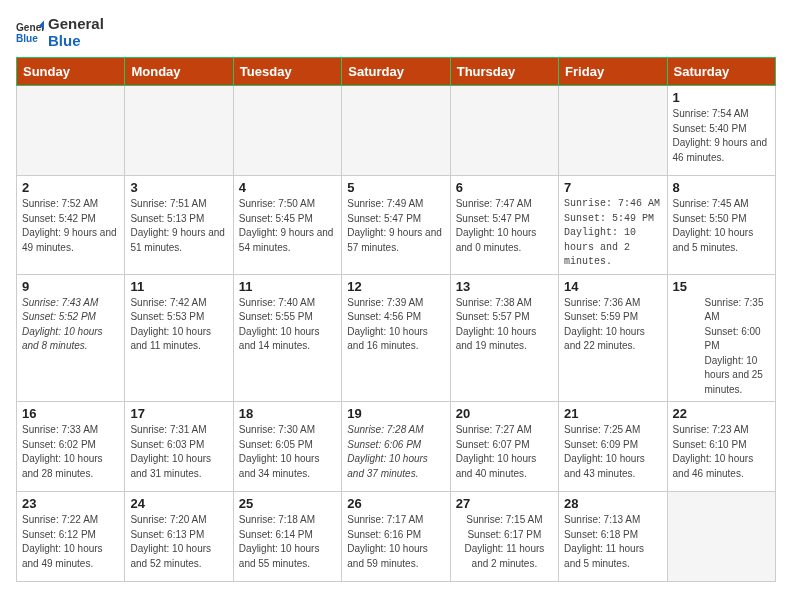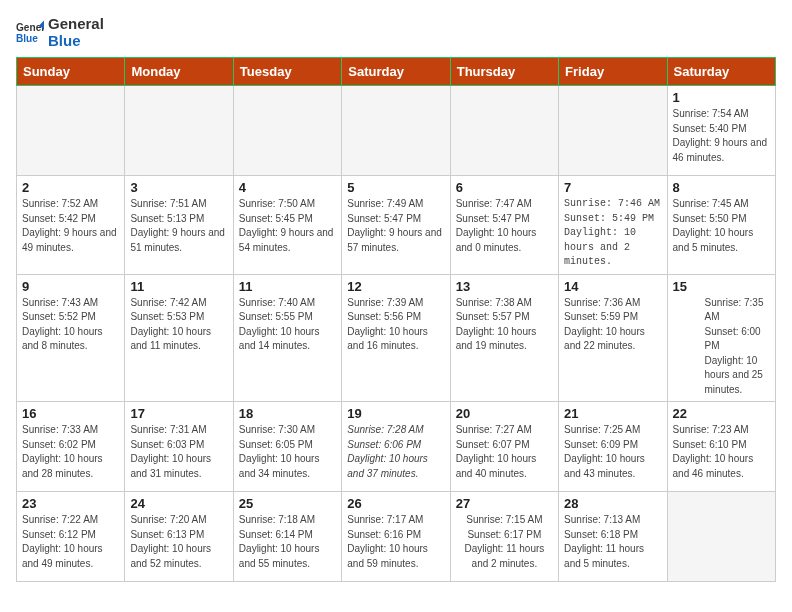--- a/index.html
+++ b/index.html
@@ -166,40 +166,40 @@
         <td>
           <span class="day-num">8</span>
           <div class="day-info" style="white-space: pre-line;">Sunrise: 7:45 AM
 Sunset: 5:50 PM
 Daylight: 10 hours and 5 minutes.</div>
         </td>
       </tr>
       <tr>
         <td>
           <span class="day-num">9</span>
-          <div class="day-info" style="white-space: pre-line;">Sunrise: 7:43 AM
+          <div class="day-info" style="white-space: pre-line; font-style: italic;">Sunrise: 7:43 AM
 Sunset: 5:52 PM
 Daylight: 10 hours and 8 minutes.</div>
         </td>
         <td>
           <span class="day-num">11</span>
           <div class="day-info" style="white-space: pre-line;">Sunrise: 7:42 AM
 Sunset: 5:53 PM
 Daylight: 10 hours and 11 minutes.</div>
         </td>
         <td>
           <span class="day-num">11</span>
           <div class="day-info" style="white-space: pre-line;">Sunrise: 7:40 AM
 Sunset: 5:55 PM
 Daylight: 10 hours and 14 minutes.</div>
         </td>
         <td>
           <span class="day-num">12</span>
           <div class="day-info" style="white-space: pre-line;">Sunrise: 7:39 AM
-Sunset: 5:56 PM
+Sunset: 4:56 PM
 Daylight: 10 hours and 16 minutes.</div>
         </td>
         <td>
           <span class="day-num">13</span>
           <div class="day-info" style="white-space: pre-line;">Sunrise: 7:38 AM
 Sunset: 5:57 PM
 Daylight: 10 hours and 19 minutes.</div>
         </td>
         <td>
           <span class="day-num">14</span>

